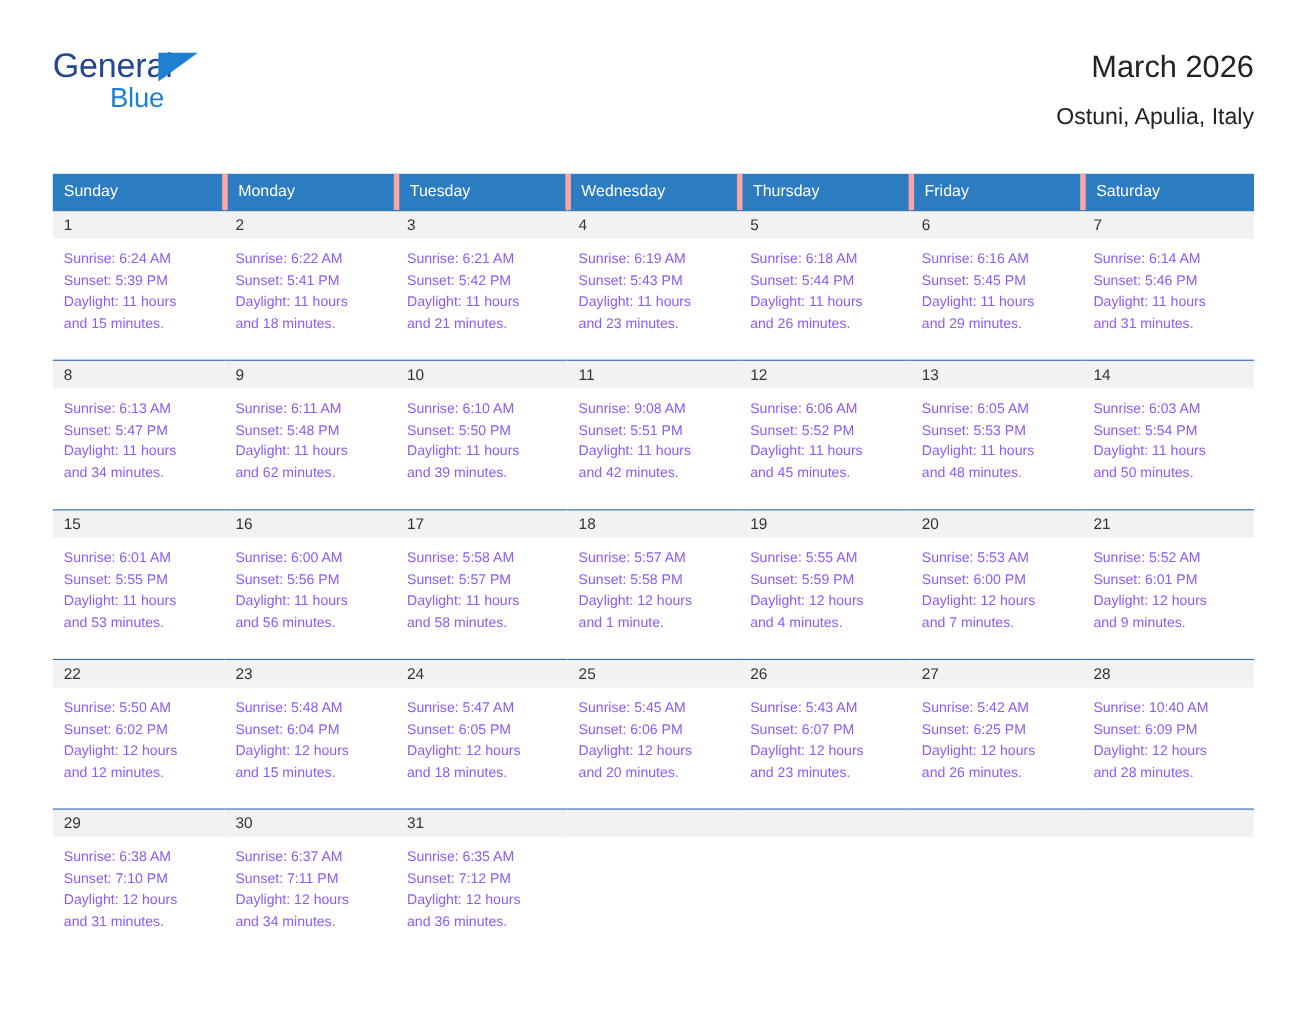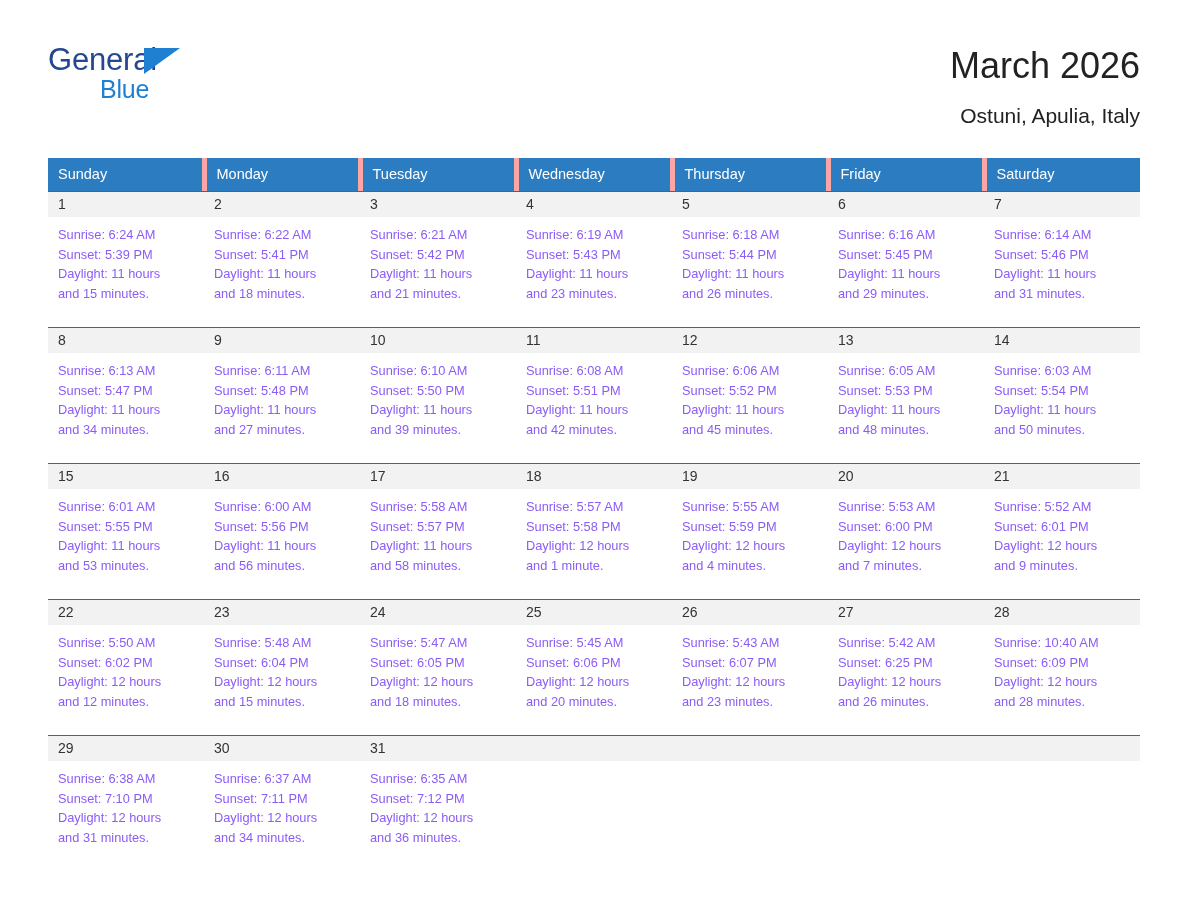--- a/index.html
+++ b/index.html
@@ -56,21 +56,21 @@
     width: 0;
     height: 0;
     border-left: 36px solid #1f7fd0;
     border-bottom: 26px solid transparent;
   }
   .title-block {
     text-align: right;
     padding-top: 2px;
   }
   .cal-title {
-    font-size: 36px;
+    font-size: 28px;
     color: #222222;
     line-height: 1.1;
     font-weight: normal;
     margin: 0;
   }
   .cal-subtitle {
     font-size: 21px;
     color: #222222;
     margin-top: 18px;
     font-weight: normal;
@@ -253,40 +253,40 @@
           </div>
         </div>
           </td>
         <td>
             <div class="cell-inner">
           <div class="daynum-row">9</div>
           <div class="info">
             <div>Sunrise: 6:11 AM</div>
             <div>Sunset: 5:48 PM</div>
             <div>Daylight: 11 hours</div>
-            <div>and 27 minutes.</div>
+            <div>and 62 minutes.</div>
           </div>
         </div>
           </td>
         <td>
             <div class="cell-inner">
           <div class="daynum-row">10</div>
           <div class="info">
             <div>Sunrise: 6:10 AM</div>
             <div>Sunset: 5:50 PM</div>
             <div>Daylight: 11 hours</div>
             <div>and 39 minutes.</div>
           </div>
         </div>
           </td>
         <td>
             <div class="cell-inner">
           <div class="daynum-row">11</div>
           <div class="info">
-            <div>Sunrise: 6:08 AM</div>
+            <div>Sunrise: 9:08 AM</div>
             <div>Sunset: 5:51 PM</div>
             <div>Daylight: 11 hours</div>
             <div>and 42 minutes.</div>
           </div>
         </div>
           </td>
         <td>
             <div class="cell-inner">
           <div class="daynum-row">12</div>
           <div class="info">

